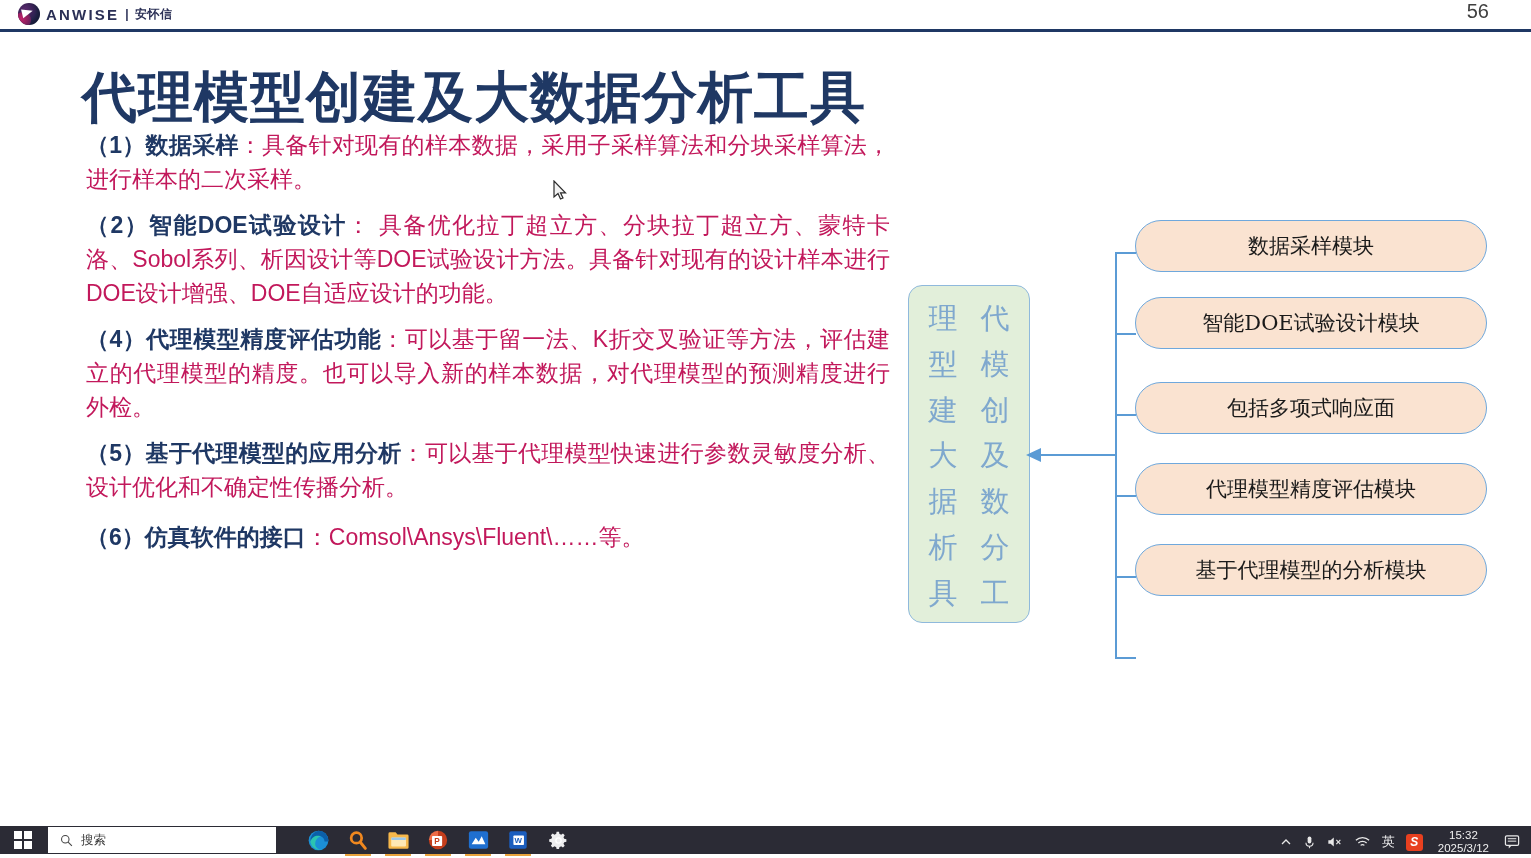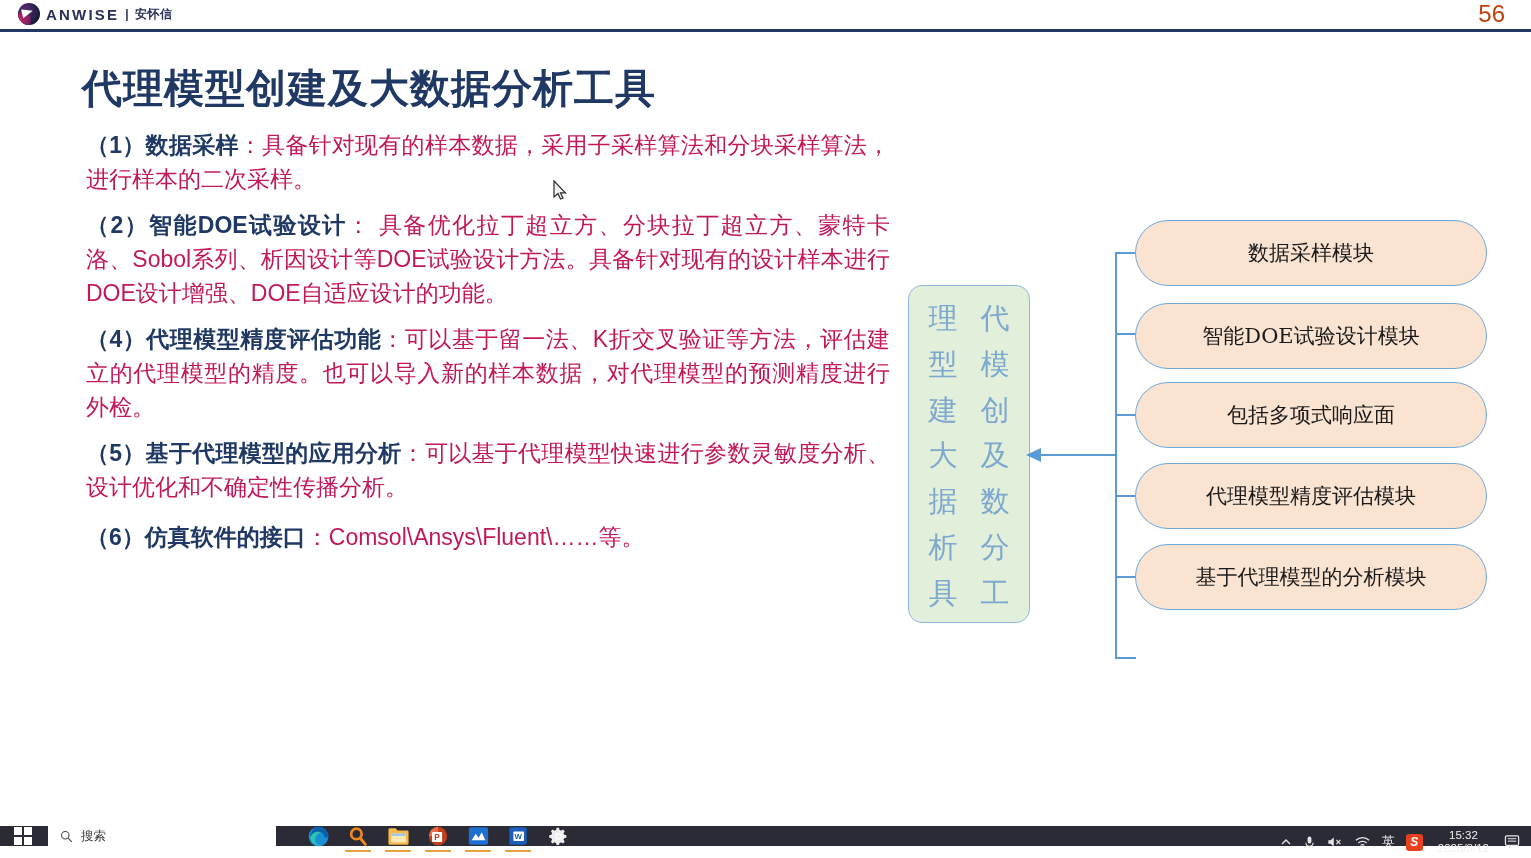--- a/index.html
+++ b/index.html
@@ -52,33 +52,33 @@
   }
   .logo-text {
     font-size: 15px; font-weight: bold; letter-spacing: 2.2px;
     color: #2a2f55;
     font-family: "Liberation Sans", sans-serif;
   }
   .logo-cn {
     font-size: 12px; font-weight: bold; color: #2a2f55; letter-spacing: .5px;
   }
   #page-number {
-    position: absolute; right: 26px; top: 0px;
-    font-size: 24px; color: #c2410c; font-weight: 400;
+    position: absolute; right: 42px; top: 0px;
+    font-size: 20px; color: #404040; font-weight: 400;
     font-family: "Liberation Sans", sans-serif;
   }
   #header-rule {
     position: absolute; left: 0; top: 29px; width: 1531px; height: 3px;
     background: #1f3864;
   }
 
   
   #slide-title {
     position: absolute; left: 82px; top: 61px;
-    font-size: 40px; font-weight: bold; color: #1f3864;
+    font-size: 55px; font-weight: bold; color: #1f3864;
     letter-spacing: 1px;
     white-space: nowrap;
   }
 
   
   #body-col {
     position: absolute; left: 78px; top: 128px;
     width: 812px;
   }
   .para {
@@ -127,32 +127,32 @@
   .vcol span {
     font-size: 29px;
     color: #7FA8CE;
     font-family: "DejaVu Serif", "Liberation Serif", serif;
     line-height: 1;
   }
 
   .module {
     position: absolute;
     left: 235px;
-    width: 352px; height: 66px;
+    width: 352px; height: 52px;
     background: #FAE3D1;
     border: 1.5px solid #6FA8DC;
     border-radius: 33px;
     display: flex; align-items: center; justify-content: center;
     color: #1a1a1a;
     font-size: 21px;
     font-family: "DejaVu Serif", "Liberation Serif", serif;
     white-space: nowrap;
   }
   #mod-0 { top: 15px; }
-  #mod-1 { top: 98px; }
+  #mod-1 { top: 92px; }
   #mod-2 { top: 177px; }
   #mod-3 { top: 258px; }
   #mod-4 { top: 339px; }
   #mod-5 { top: 420px; }
 
   
   .conn-trunk {
     position: absolute; left: 215px; top: 48px;
     width: 2px; height: 405px; background: #5B9BD5;
   }
@@ -180,21 +180,21 @@
 
   
   #cursor {
     position: absolute; left: 553px; top: 180px;
     width: 14px; height: 20px;
     pointer-events: none;
   }
 
   
   #taskbar {
-    position: absolute; left: 0; top: 826px; width: 1531px; height: 20px;
+    position: absolute; left: 0; top: 826px; width: 1531px; height: 28px;
     background: #2b2b35;
     display: flex; align-items: center;
   }
   #start-button {
     width: 46px; height: 32px;
     display: flex; align-items: center; justify-content: center;
   }
   .win-logo {
     display: grid; grid-template-columns: 8px 8px; grid-template-rows: 8px 8px;
     gap: 2px;

